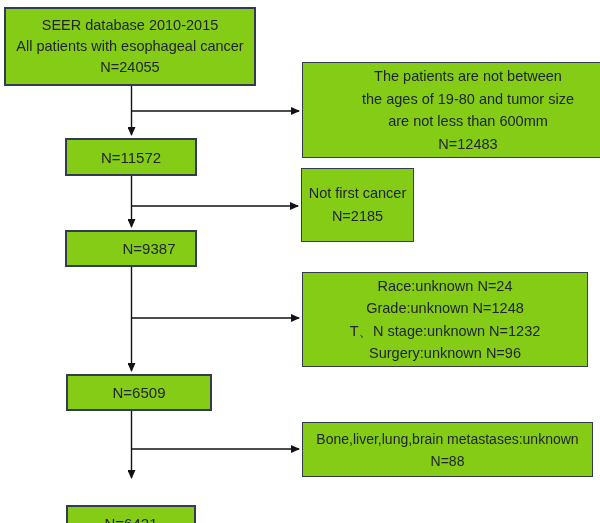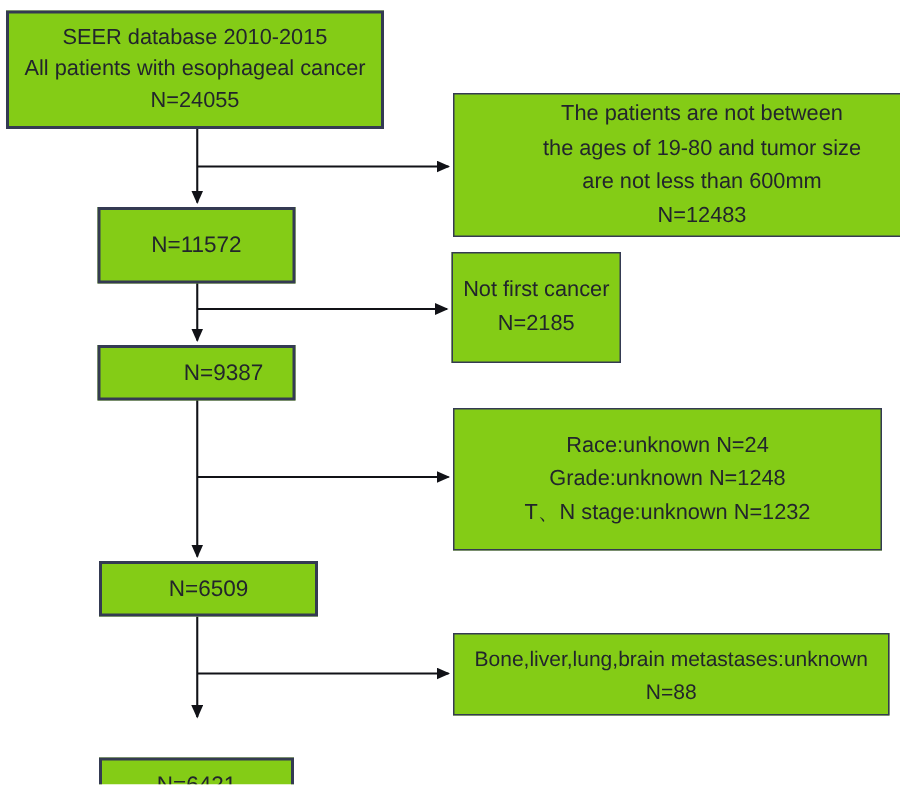--- a/index.html
+++ b/index.html
@@ -27,21 +27,21 @@
     display: flex;
     flex-direction: column;
     justify-content: center;
     align-items: center;
     text-align: center;
   }
   .box .line { white-space: nowrap; }
 
   
   #b-seer    { left: 4px;   top: 7px;   width: 252px; height: 79px; font-size: 14.5px; line-height: 21px; }
-  #b-n11572  { left: 65px;  top: 138px; width: 132px; height: 51px; font-size: 15px; }
+  #b-n11572  { left: 65px;  top: 138px; width: 132px; height: 38px; font-size: 15px; }
   #b-n9387   { left: 65px;  top: 230px; width: 132px; height: 37px; font-size: 15px; padding-left: 36px; }
   #b-n6509   { left: 66px;  top: 374px; width: 146px; height: 37px; font-size: 15px; }
   #b-n6421   { left: 66px;  top: 481px; width: 130px; height: 36px; font-size: 15px; margin-top: 24px; }
 
   
   #b-excl-age   { left: 302px; top: 62px;  width: 332px; height: 96px; font-size: 14.5px; line-height: 22.5px; border-width: 1.5px; }
   #b-excl-first { left: 301px; top: 168px; width: 113px; height: 74px; font-size: 14.5px; line-height: 23px;  border-width: 1.5px; }
   #b-excl-unk   { left: 302px; top: 272px; width: 286px; height: 95px; font-size: 14.5px; line-height: 22.5px; border-width: 1.5px; }
   #b-excl-mets  { left: 302px; top: 422px; width: 291px; height: 55px; font-size: 14px;   line-height: 22px;  border-width: 1.5px; }
 </style>
@@ -89,20 +89,21 @@
   </div>
 
   <div class="box" id="b-n9387">
     <div class="line">N=9387</div>
   </div>
 
   <div class="box" id="b-excl-unk">
     <div class="line">Race:unknown N=24</div>
     <div class="line">Grade:unknown N=1248</div>
     <div class="line">T、N stage:unknown N=1232</div>
+    <div class="line">Surgery:unknown N=96</div>
   </div>
 
   <div class="box" id="b-n6509">
     <div class="line">N=6509</div>
   </div>
 
   <div class="box" id="b-excl-mets">
     <div class="line">Bone,liver,lung,brain metastases:unknown</div>
     <div class="line">N=88</div>
   </div>

